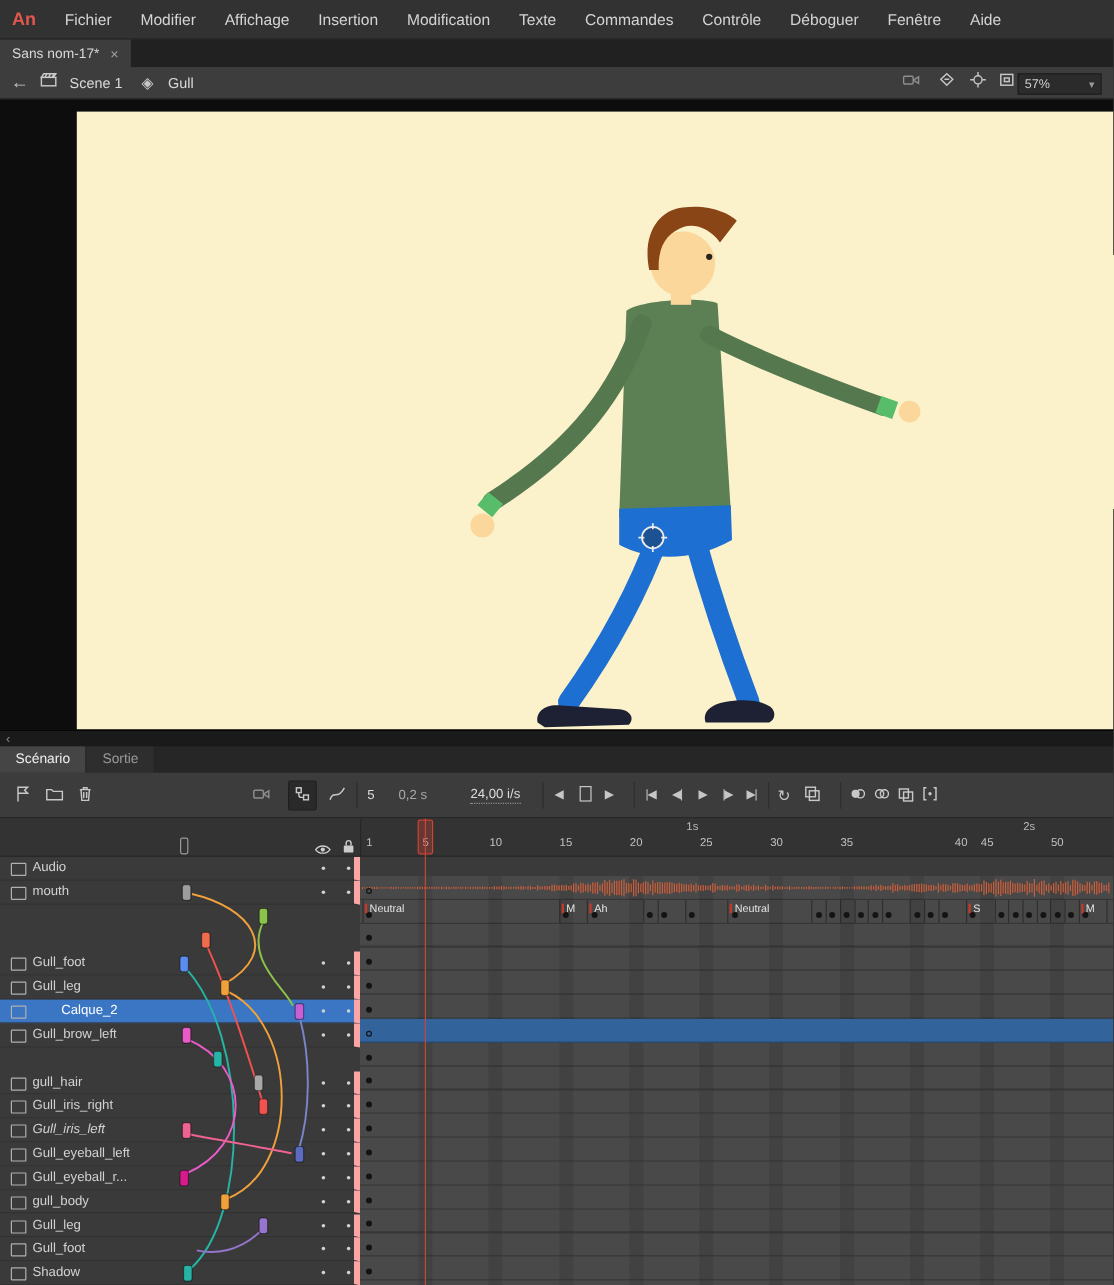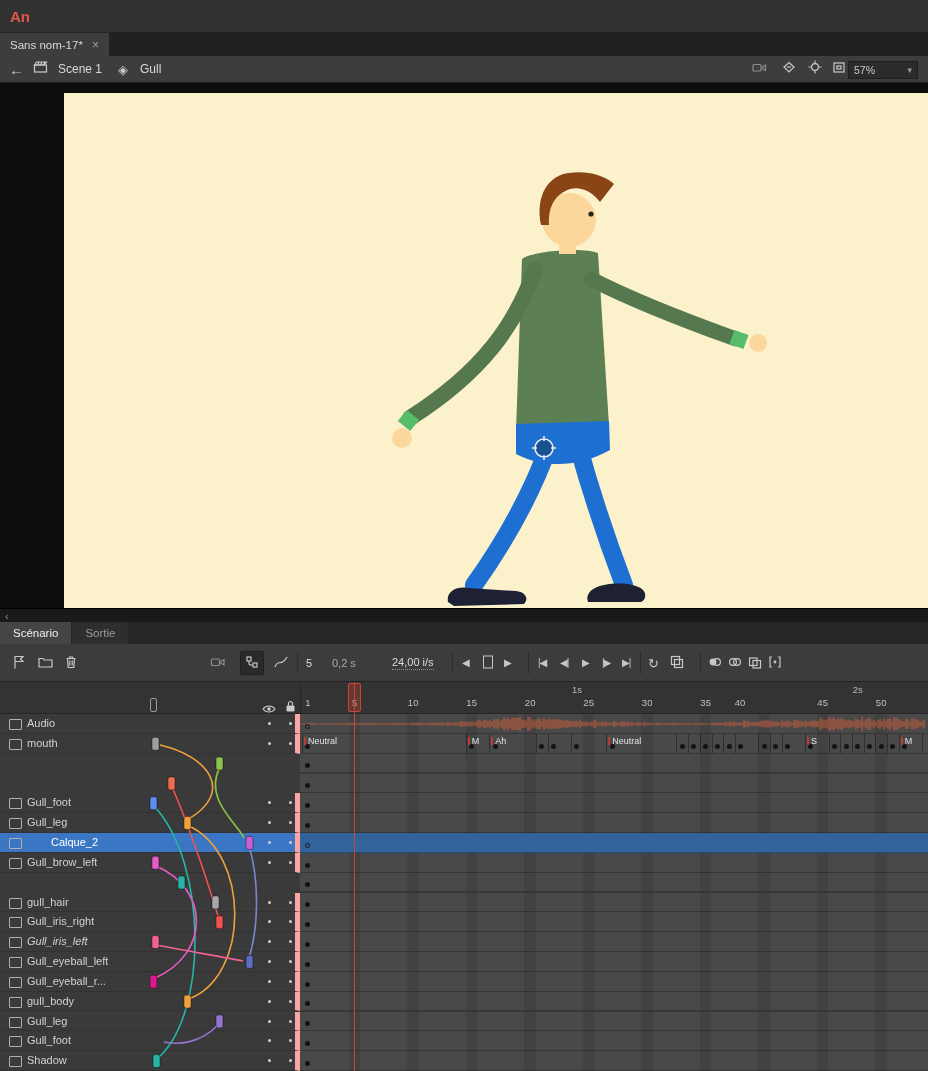--- a/index.html
+++ b/index.html
@@ -53,21 +53,21 @@
   #tlheader{position:absolute;left:0;top:682px;width:928px;height:32px;background:#333333;border-bottom:1px solid #262626;box-sizing:border-box;}
   .secmark{position:absolute;top:2px;font-size:9.5px;color:#b9b9b9;transform:translateX(-50%);}
   .fnum{position:absolute;top:15px;font-size:9.5px;color:#c0c0c0;transform:translateX(-50%);}
   .hdrsep{position:absolute;left:300px;top:0;width:1px;height:32px;background:#272727;}
   .parentcol-ico{position:absolute;left:150px;top:16px;width:5px;height:12px;border:1px solid #9a9a9a;border-radius:2px;}
 
   
   #tl-rows{position:absolute;left:0;top:714px;width:928px;height:357px;overflow:hidden;}
   .lrow{position:absolute;left:0;width:928px;}
   .lleft{position:absolute;left:0;top:0;width:300px;height:100%;background:#3a3a3a;border-bottom:1px solid #323232;border-right:5px solid #fca5a5;box-sizing:border-box;}
-  .lframes{position:absolute;left:300px;top:0;width:628px;height:100%;background-color:#494949;background-image:repeating-linear-gradient(90deg, transparent 0 46.8px, rgba(0,0,0,0.10) 46.8px 58.5px);background-position:2px 0;border-bottom:1px solid rgba(0,0,0,0.25);box-sizing:border-box;}
+  .lframes{position:absolute;left:300px;top:16px;width:628px;height:100%;background-color:#494949;background-image:repeating-linear-gradient(90deg, transparent 0 46.8px, rgba(0,0,0,0.10) 46.8px 58.5px);background-position:2px 0;border-bottom:1px solid rgba(0,0,0,0.25);box-sizing:border-box;}
   .lrow.sel .lleft{background:#3a76c4;}
   .lrow.sel .lframes{background-color:#33639b;background-image:none;}
   .licon{position:absolute;left:9px;top:5px;width:11px;height:9px;border:1px solid #b0b0b0;border-radius:1px;}
   .ltext{position:absolute;left:27px;top:3px;font-size:11px;color:#d2d2d2;white-space:nowrap;max-width:118px;overflow:hidden;}
   .lrow.sel .ltext{color:#ffffff;margin-left:24px;}
   .ldot{position:absolute;top:8px;width:3px;height:3px;border-radius:50%;background:#d0d0d0;}
   .kf{position:absolute;width:5px;height:5px;border-radius:50%;background:#141414;bottom:4px;}
   .kf.hollow{background:transparent;border:1px solid #151515;box-sizing:border-box;}
   .mcell{position:absolute;top:0;bottom:0;width:1px;background:rgba(0,0,0,0.35);}
   .mflag{position:absolute;top:3px;width:2px;height:8px;background:#c0392b;}
@@ -80,20 +80,33 @@
   #playhead-line{position:absolute;top:682px;width:1.5px;height:389px;background:#cc4337;z-index:40;}
   #playhead-handle{position:absolute;top:683px;height:29px;background:rgba(204,67,55,0.33);border:1px solid #cc4337;border-radius:2px;box-sizing:border-box;z-index:41;}
 </style>
 </head>
 <body>
 
 <div id="app">
 
   <div id="menubar">
     <span id="logo">An</span>
+    <div id="menu-items" style="display:flex;">
+        <span class="mitem">Fichier</span>
+        <span class="mitem">Modifier</span>
+        <span class="mitem">Affichage</span>
+        <span class="mitem">Insertion</span>
+        <span class="mitem">Modification</span>
+        <span class="mitem">Texte</span>
+        <span class="mitem">Commandes</span>
+        <span class="mitem">Contrôle</span>
+        <span class="mitem">Déboguer</span>
+        <span class="mitem">Fenêtre</span>
+        <span class="mitem">Aide</span>
+      </div>
   </div>
 
   <div id="tabbar">
     <div class="doctab">
       <span>Sans nom-17*</span>
       <span class="closex">×</span>
     </div>
   </div>
 
   <div id="editbar">
@@ -284,21 +297,21 @@
       </div>
     <div id="framenums">
         <span class="fnum" style="left: 307.85px;">1</span>
         <span class="fnum" style="left: 354.65px;">5</span>
         <span class="fnum" style="left: 413.15px;">10</span>
         <span class="fnum" style="left: 471.65px;">15</span>
         <span class="fnum" style="left: 530.15px;">20</span>
         <span class="fnum" style="left: 588.65px;">25</span>
         <span class="fnum" style="left: 647.15px;">30</span>
         <span class="fnum" style="left: 705.65px;">35</span>
-        <span class="fnum" style="left: 740px;">40</span>
+        <span class="fnum" style="left: 801px;">40</span>
         <span class="fnum" style="left: 822.65px;">45</span>
         <span class="fnum" style="left: 881.15px;">50</span>
       </div>
   </div>
 
   <div id="tl-rows">
       <div class="lrow" style="top: 0px; height: 19.8333px;">
         <div class="lleft">
           <span class="licon"></span>
           <span class="ltext">Audio</span>

